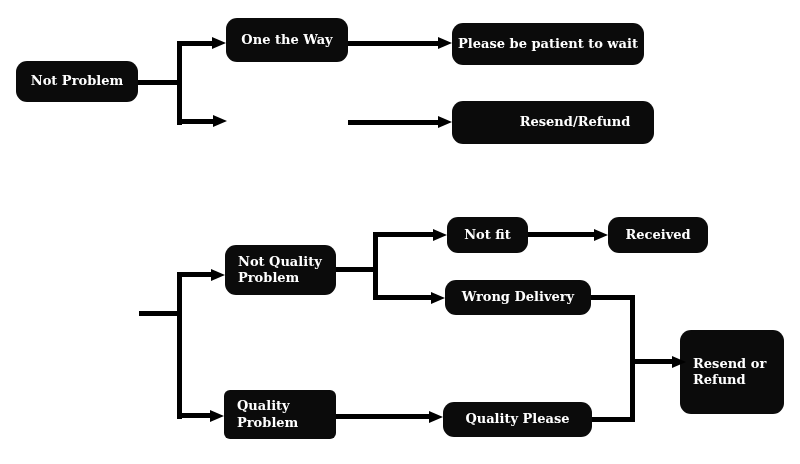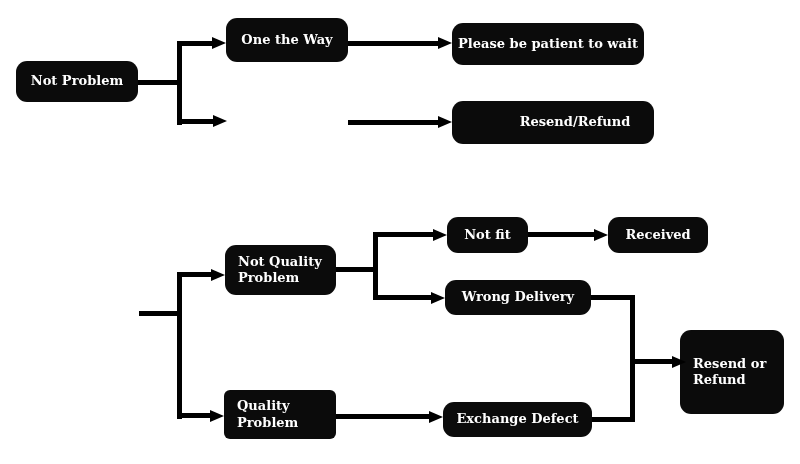--- a/index.html
+++ b/index.html
@@ -119,21 +119,21 @@
   <div class="hline c-t5"></div>
   <div class="arrow a-t5"></div>
   <div class="hline c-t6"></div>
   <div class="arrow a-t6"></div>
 
   <div class="node multiline n-not-quality">Not Quality Problem</div>
   <div class="node multiline n-quality-problem">Quality Problem</div>
   <div class="node n-not-fit">Not fit</div>
   <div class="node n-exchange">Received</div>
   <div class="node n-wrong-delivery">Wrong Delivery</div>
-  <div class="node n-quality-defect">Exchange Defect</div>
+  <div class="node n-quality-defect">Quality Please</div>
   <div class="node multiline n-resend-or-refund">Resend or Refund</div>
 
   <div class="hline c-b1"></div>
   <div class="vline c-b2"></div>
   <div class="hline c-b3"></div>
   <div class="arrow a-b3"></div>
   <div class="hline c-b4"></div>
   <div class="arrow a-b4"></div>
   <div class="hline c-b5"></div>
   <div class="vline c-b6"></div>

